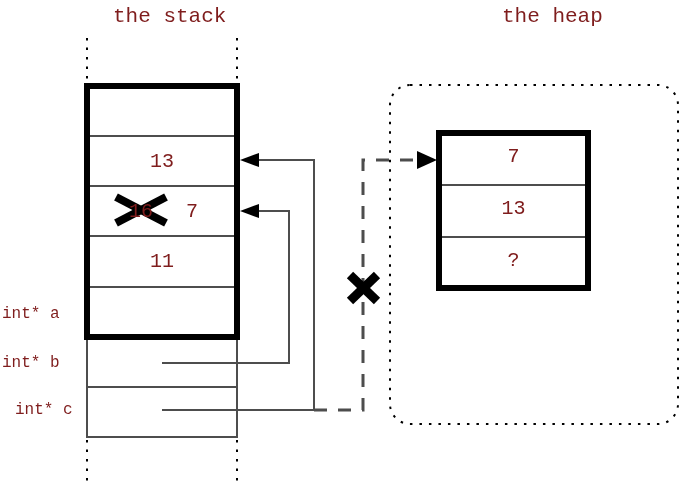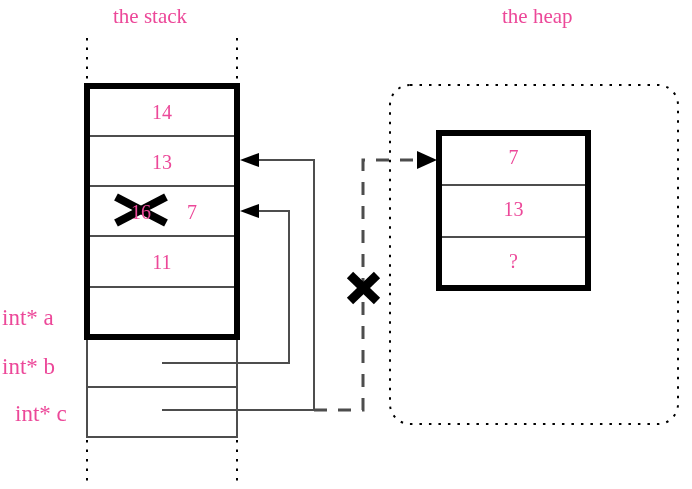--- a/index.html
+++ b/index.html
@@ -8,28 +8,28 @@
     width:692px;height:489px;
     background:#ffffff;
     overflow:hidden;
     font-family:"Liberation Serif","DejaVu Serif",serif;
     color:#000000;
   }
   #page svg{position:absolute;left:0;top:0;width:692px;height:489px;}
 
   .lbl{
     position:absolute;
-    font-family:Liberation Serif, serif;
-    color:#ec4899;
+    font-family:Liberation Mono, monospace;
+    color:#7f1d1d;
     white-space:nowrap;
     line-height:1;
   }
   .title{font-size:21px;}
   .cellval{font-size:20px;text-align:center;}
-  .varlbl{font-size:23px;}
+  .varlbl{font-size:16px;}
 </style>
 </head>
 <body>
 
 <div id="page">
 
   <div class="lbl title" style="left:113px;top:6px;">the stack</div>
   <div class="lbl title" style="left:464px;top:6px;margin-left:38px;">the heap</div>
 
   <svg viewBox="0 0 692 489">
@@ -74,21 +74,20 @@
       <line x1="350" y1="301" x2="377" y2="275" stroke="#000" stroke-width="9" stroke-linecap="butt"></line>
     </g>
 
     <rect x="390" y="85" width="288" height="339" rx="20" ry="20" fill="none" stroke="#000" stroke-width="2" stroke-dasharray="2.5,7"></rect>
 
     <rect x="439" y="133" width="149" height="155" fill="#ffffff" stroke="#000000" stroke-width="6"></rect>
     <line x1="442" y1="185" x2="585" y2="185" stroke="#4d4d4d" stroke-width="2"></line>
     <line x1="442" y1="237" x2="585" y2="237" stroke="#4d4d4d" stroke-width="2"></line>
   </svg>
 
-  <div class="lbl cellval" style="left:87px;top:102px;width:150px;">14</div>
   <div class="lbl cellval" style="left:87px;top:152px;width:150px;">13</div>
   <div class="lbl cellval" style="left:116px;top:202px;width:50px;">16</div>
   <div class="lbl cellval" style="left:177px;top:202px;width:30px;">7</div>
   <div class="lbl cellval" style="left:87px;top:252px;width:150px;">11</div>
 
   <div class="lbl varlbl" style="left:2px;top:306px;">int* a</div>
   <div class="lbl varlbl" style="left:2px;top:355px;text-align:center;">int* b</div>
   <div class="lbl varlbl" style="left:15px;top:402px;">int* c</div>
 
   <div class="lbl cellval" style="left:439px;top:147px;width:149px;">7</div>

